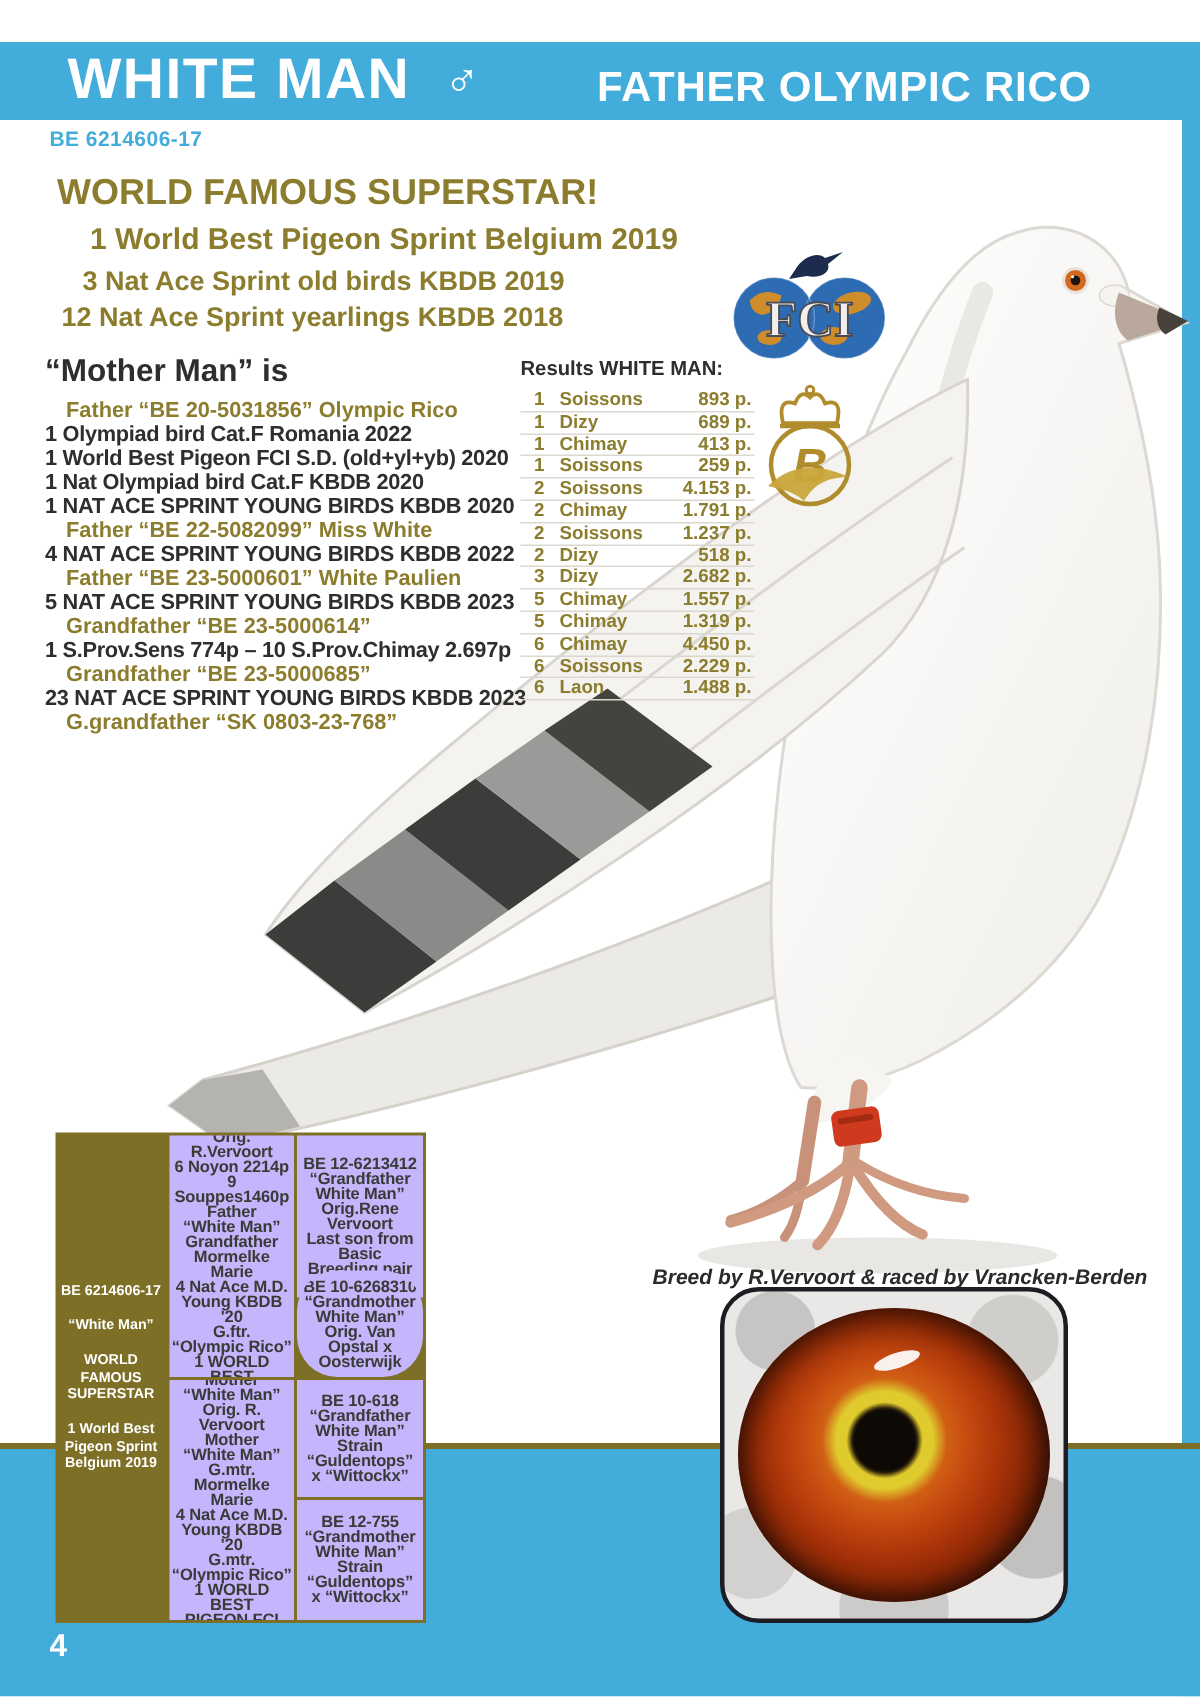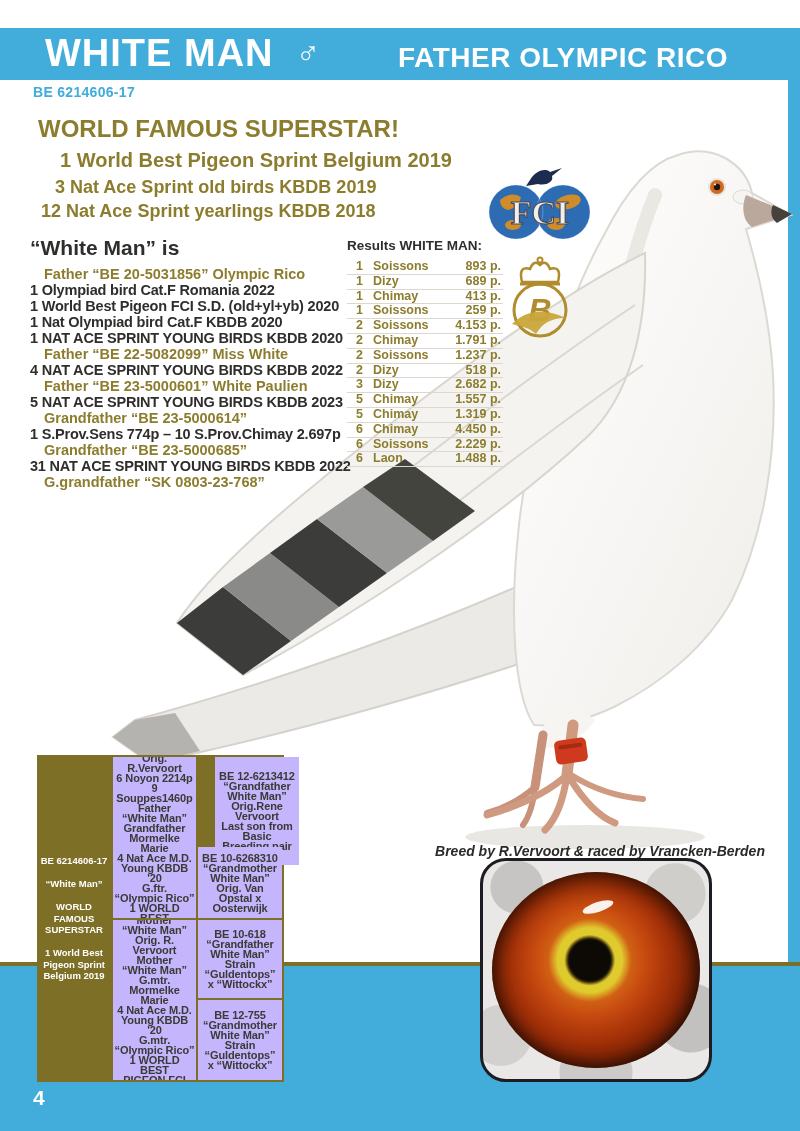--- a/index.html
+++ b/index.html
@@ -52,22 +52,22 @@
   
   .pedigree{position:absolute;left:37px;top:755px;width:247px;height:327px;background:var(--olive);}
   .ped-box{position:absolute;background:#c4b5fd;color:#3A3A36;font-size:11px;line-height:10px;
            font-weight:bold;text-align:center;white-space:pre-line;display:flex;align-items:center;
            justify-content:center;padding:1px;box-sizing:border-box;letter-spacing:-.1px;overflow:hidden;}
   .subject-box{position:absolute;left:0;top:0;width:74px;height:327px;color:#fff;font-size:9.5px;
            line-height:11.5px;font-weight:bold;text-align:center;white-space:pre-line;
            padding:100px 2px 0 2px;box-sizing:border-box;}
   .box-father{left:76px;top:2px;width:83px;height:161px;}
   .box-mother{left:76px;top:165px;width:83px;height:160px;}
-  .box-gp1{left:178px;top:2px;width:84px;height:108px;}
-  .box-gp2{left:161px;top:92px;width:84px;height:71px;}
+  .box-gp1{left:161px;top:2px;width:84px;height:108px;}
+  .box-gp2{left:161px;top:92px;width:84px;height:71px;border-radius:27px;}
   .box-gp3{left:161px;top:165px;width:84px;height:78px;}
   .box-gp4{left:161px;top:245px;width:84px;height:80px;}
   .male-icon{position:absolute;left:50%;bottom:16px;transform:translateX(-50%);}
 
   
   .caption{position:absolute;left:420px;top:843px;width:360px;text-align:center;
            font-size:14px;font-weight:bold;font-style:italic;color:#2B2A28;white-space:nowrap;}
   .eye-photo{position:absolute;left:480px;top:858px;width:232px;height:224px;border:3px solid #1C1C22;
            border-radius:26px;box-sizing:border-box;overflow:hidden;
            background:
@@ -173,21 +173,21 @@
     <span class="subtitle">FATHER OLYMPIC RICO</span>
   </div>
   <div class="ring-no">BE 6214606-17</div>
 
   <div class="headline">WORLD FAMOUS SUPERSTAR!</div>
   <div class="ach ach0">1  World Best Pigeon Sprint Belgium 2019</div>
   <div class="ach ach1">3 Nat Ace Sprint old birds KBDB 2019</div>
   <div class="ach ach2">12 Nat Ace Sprint yearlings KBDB 2018</div>
 
   <div class="left-col">
-    <div class="lc-title">“White Man” is</div>
+    <div class="lc-title">“Mother Man” is</div>
 
     <div class="sec">
       <div class="sec-h">Father “BE 20-5031856” Olympic Rico</div>
       <div class="sec-l">1 Olympiad bird Cat.F Romania 2022</div>
       <div class="sec-l">1 World Best Pigeon FCI S.D. (old+yl+yb) 2020</div>
       <div class="sec-l">1 Nat Olympiad bird Cat.F KBDB 2020</div>
       <div class="sec-l">1 NAT ACE SPRINT YOUNG BIRDS KBDB 2020</div>
     </div>
 
     <div class="sec">
@@ -200,21 +200,21 @@
       <div class="sec-l">5 NAT ACE SPRINT YOUNG BIRDS KBDB 2023</div>
     </div>
 
     <div class="sec">
       <div class="sec-h">Grandfather “BE 23-5000614”</div>
       <div class="sec-l">1 S.Prov.Sens 774p – 10 S.Prov.Chimay 2.697p</div>
     </div>
 
     <div class="sec tight">
       <div class="sec-h">Grandfather “BE 23-5000685”</div>
-      <div class="sec-l">31 NAT ACE SPRINT YOUNG BIRDS KBDB 2022</div>
+      <div class="sec-l">23 NAT ACE SPRINT YOUNG BIRDS KBDB 2023</div>
     </div>
 
     <div class="sec tight">
       <div class="sec-h">G.grandfather “SK 0803-23-768”</div>
     </div>
   </div>
 
   <div class="results">
     <div class="res-title">Results WHITE MAN:</div>
     <div class="res-row">

